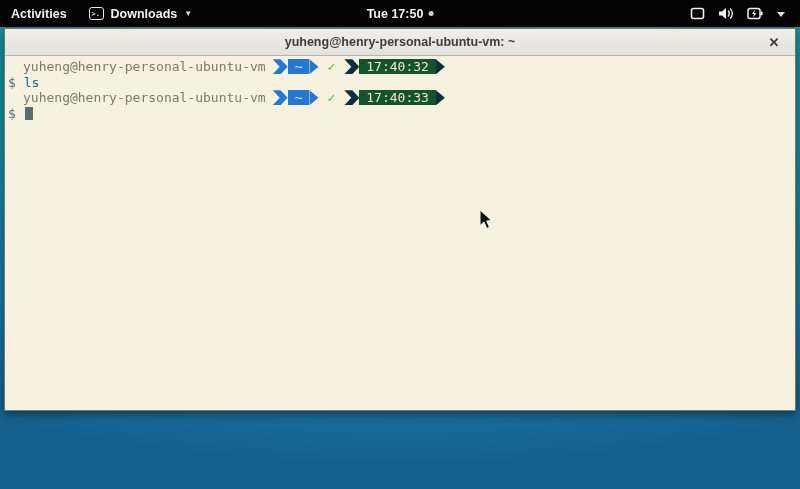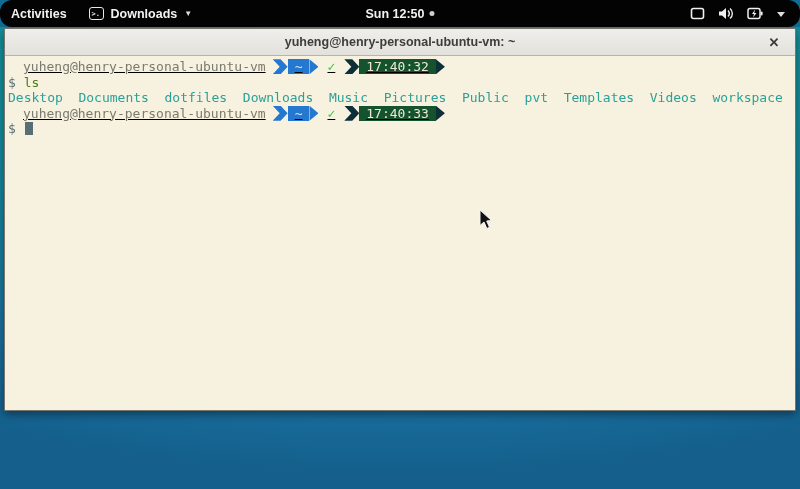--- a/index.html
+++ b/index.html
@@ -10,21 +10,21 @@
   .desktop {
     position: absolute; left: 0; top: 27px; width: 800px; height: 462px;
     background: radial-gradient(ellipse 115% 95% at 50% 2%,
       #13a390 0%, #149d96 28%, #15879f 55%, #1a73a2 78%, #145f8c 100%);
   }
 
   
   .topbar {
     position: absolute; left: 0; top: 0; width: 800px; height: 27px;
     background: #030303; color: #f2f2f2; display: flex; align-items: center;
-    font-size: 12.5px; z-index: 30; border-radius: 12px;
+    font-size: 12.5px; z-index: 30;
   }
   .tb-btn { height: 27px; display: flex; align-items: center; padding: 0 11px; cursor: pointer; }
   .tb-activities { font-weight: bold; }
   .tb-appmenu { gap: 7px; font-weight: bold; }
   .term-glyph {
     width: 15px; height: 13px; border: 1.5px solid #e8e8e8; border-radius: 3px;
     display: inline-flex; align-items: center; justify-content: flex-start;
     font-size: 7px; font-weight: bold; color: #e8e8e8; padding-left: 2px;
     font-family: "DejaVu Sans Mono", monospace;
   }
@@ -58,38 +58,38 @@
     display: flex; align-items: center; justify-content: center;
     color: #3a3a3a; font-size: 13px; font-weight: bold; cursor: pointer;
   }
 
   .term {
     flex: 1; background: #f7f2df; padding: 3px 3px 0 3px;
     font-family: "DejaVu Sans Mono", monospace; font-size: 13px;
     cursor: text; overflow: hidden;
   }
   .line { height: 15.5px; line-height: 15.5px; white-space: pre; }
-  .prompt-line { display: flex; align-items: center; text-decoration: underline; }
+  .prompt-line { display: flex; align-items: center; }
   .p-user { color: #7b7a6e; padding-left: 15px; }
 
   
   .pl { display: inline-flex; align-items: stretch; height: 15px; margin-left: 7px; }
   .pl-chev { width: 15px; }
   .pl-chev.blue { background: #2478cf; clip-path: polygon(0 0, 53% 0, 100% 50%, 53% 100%, 0 100%, 47% 50%); }
   .pl-chev.dark { background: #0d2f38; clip-path: polygon(0 0, 53% 0, 100% 50%, 53% 100%, 0 100%, 47% 50%); }
   .pl-body { display: inline-flex; align-items: center; padding: 0 7px; }
   .pl-body.blue { background: #2478cf; color: #cfe6f7; }
   .pl-body.dark { background: #14532d; color: #efe8d2; }
   .pl-tip { width: 9px; }
   .pl-tip.blue { background: #2478cf; clip-path: polygon(0 0, 100% 50%, 0 100%); }
   .pl-tip.dark { background: #0d2f38; clip-path: polygon(0 0, 100% 50%, 0 100%); }
   .check { color: #3cc83c; font-weight: bold; margin: 0 2px 0 9px; }
 
   .p-dollar { color: #5c6e74; }
-  .cmd { color: #4d7c0f; }
+  .cmd { color: #0369a1; }
   .dirs { color: #2aa198; }
   .block-cursor {
     display: inline-block; width: 8px; height: 13px; background: #586e75;
     vertical-align: middle; margin-left: 1px; transform: translateY(-1px);
   }
 
   
   .mouse { position: absolute; left: 479px; top: 209px; z-index: 40; pointer-events: none; }
 </style>
 </head>
@@ -100,21 +100,21 @@
 <div class="topbar">
   <div class="tb-btn tb-activities">
     <span>Activities</span>
   </div>
   <div class="tb-btn tb-appmenu">
     <span class="term-glyph">&gt;.</span>
     <span>Downloads</span>
     <span class="caret-down">▼</span>
   </div>
   <div class="tb-clock">
-    <span>Sun 12:50</span>
+    <span>Tue 17:50</span>
     <span class="notif-dot"></span>
   </div>
   <div class="tb-status">
     <svg width="15" height="13" viewBox="0 0 15 13">
       <rect x="1.5" y="1.5" width="12" height="10" rx="2" fill="none" stroke="#f0f0f0" stroke-width="1.6"></rect>
     </svg>
     <svg width="16" height="13" viewBox="0 0 16 13">
       <polygon points="1,4.5 4,4.5 8,1 8,12 4,8.5 1,8.5" fill="#f0f0f0"></polygon>
       <path d="M10 3.5 A4.5 4.5 0 0 1 10 9.5" fill="none" stroke="#f0f0f0" stroke-width="1.4"></path>
       <path d="M12 1.5 A6.5 6.5 0 0 1 12 11.5" fill="none" stroke="#f0f0f0" stroke-width="1.4"></path>
@@ -147,21 +147,20 @@
       <span class="check">✓</span>
       <span class="pl">
         <span class="pl-chev dark"></span>
         <span class="pl-body dark">17:40:32</span>
         <span class="pl-tip dark"></span>
       </span>
     </div>
 
     <div class="line"><span class="p-dollar">$</span><span> </span><span class="cmd">ls</span></div>
 
-    <div class="line dirs">Desktop  Documents  dotfiles  Downloads  Music  Pictures  Public  pvt  Templates  Videos  workspace</div>
 
     <div class="line prompt-line">
       <span class="p-user">yuheng@henry-personal-ubuntu-vm</span>
       <span class="pl">
         <span class="pl-chev blue"></span>
         <span class="pl-body blue">~</span>
         <span class="pl-tip blue"></span>
       </span>
       <span class="check">✓</span>
       <span class="pl">

